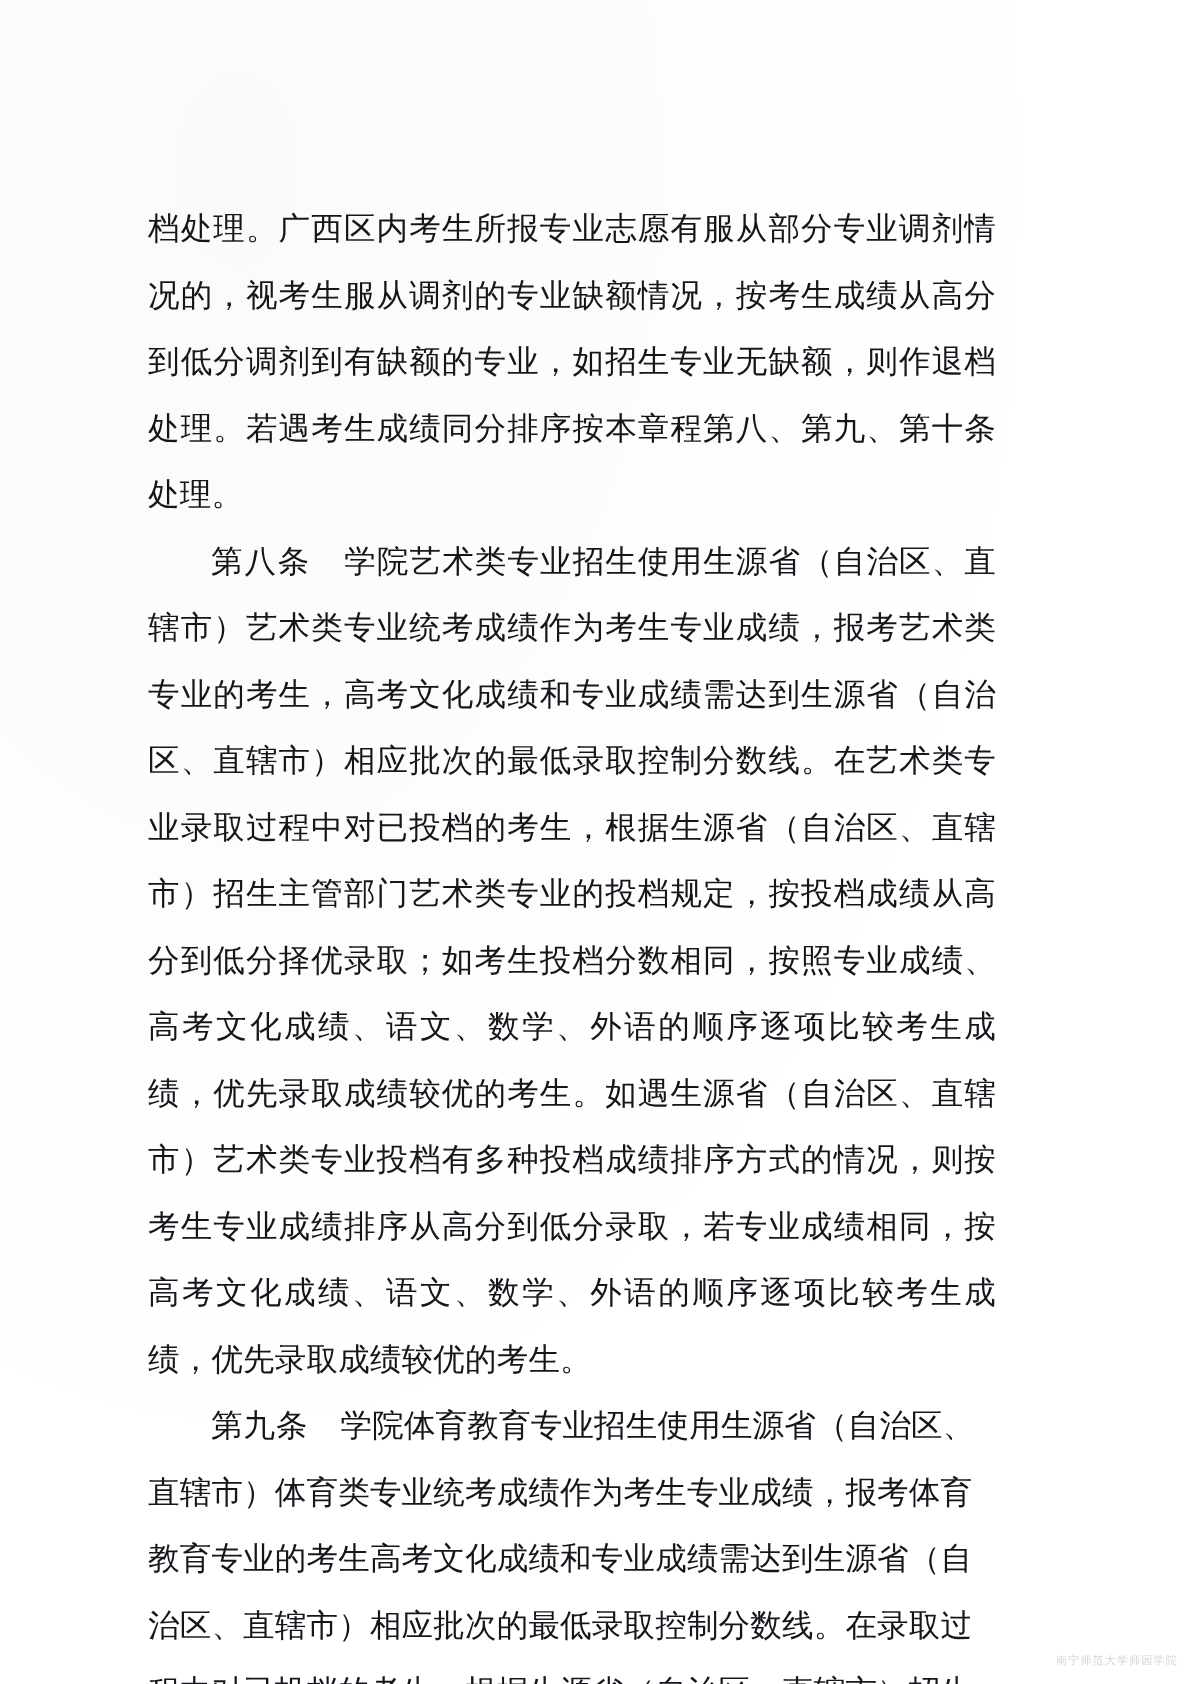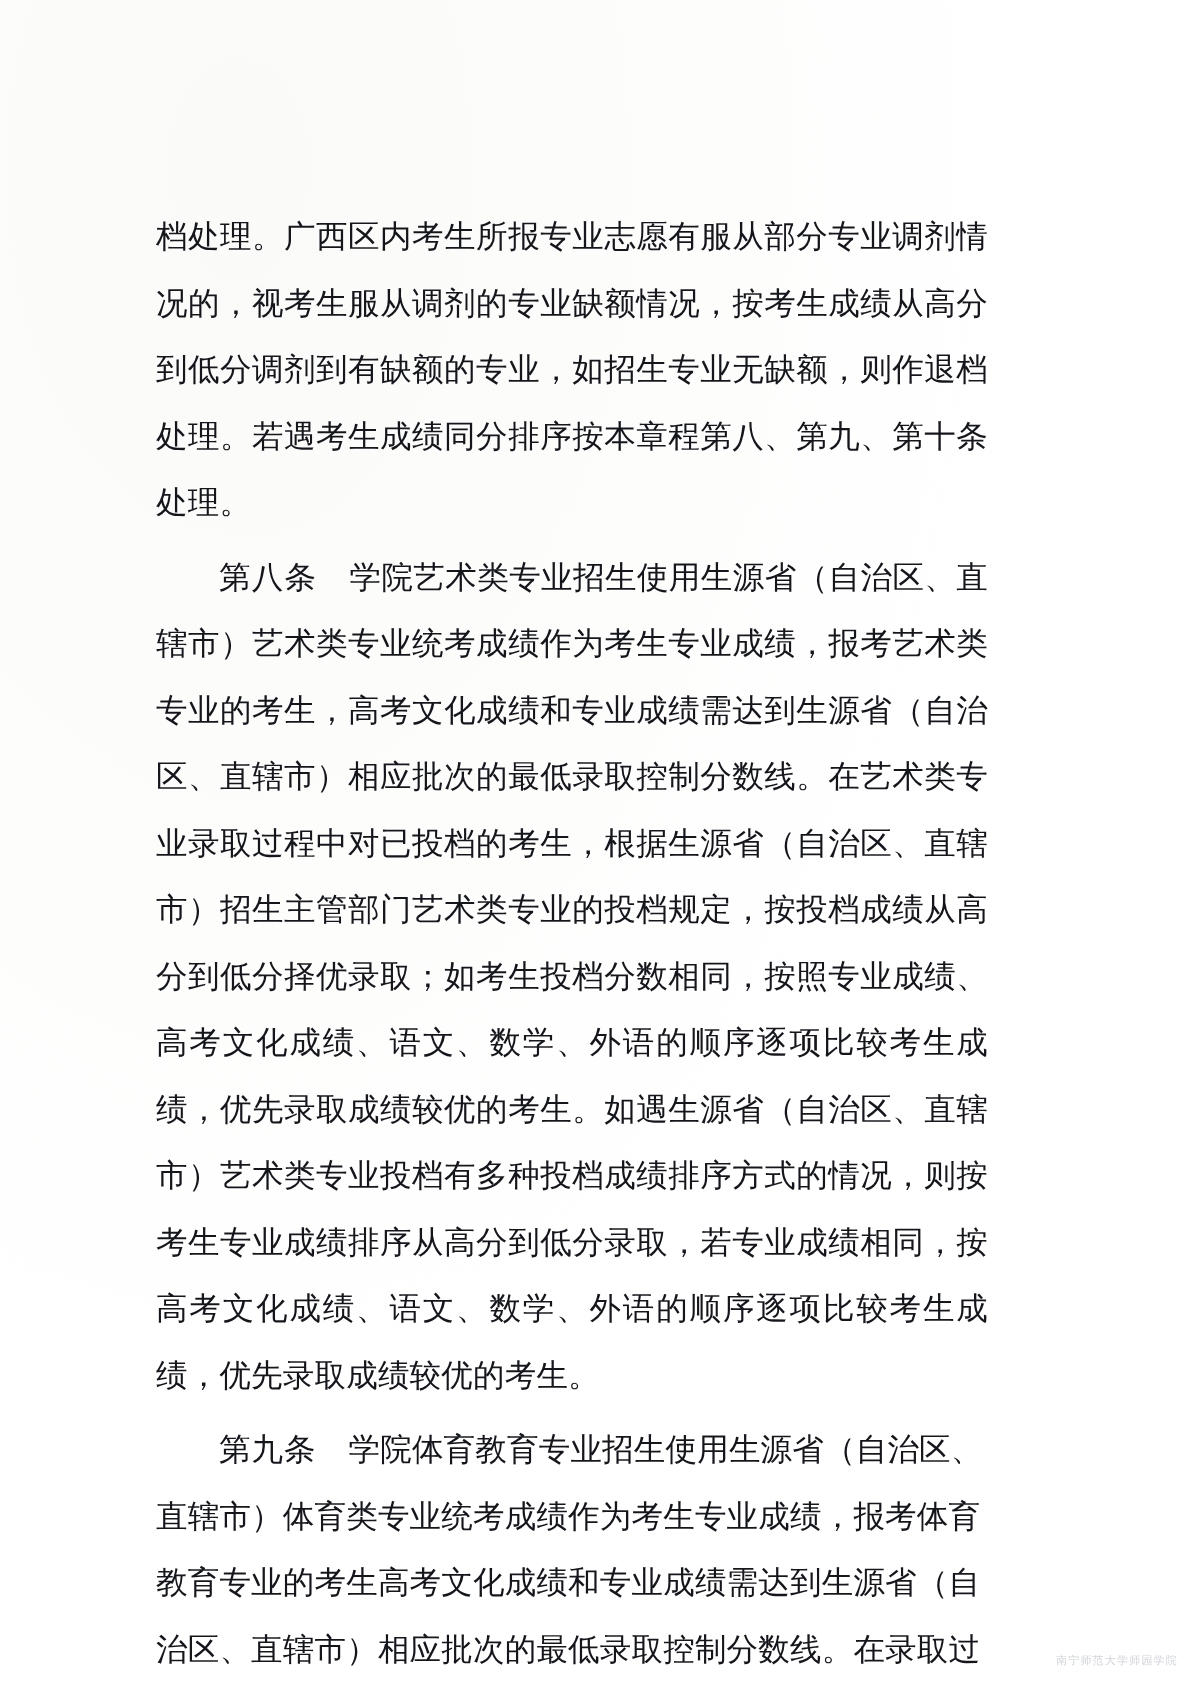--- a/index.html
+++ b/index.html
@@ -27,21 +27,21 @@
       linear-gradient(180deg, #ffffff 0%, #fefefe 50%, #ffffff 100%);
     pointer-events: none;
   }
   #text-body {
     position: absolute;
     left: 148px;
     top: 196px;
     width: 848px;
   }
   p.para {
-    margin: 8px;
+    margin: 0;
     padding: 0;
     font-size: 31.5px;
     line-height: 66.5px;
     color: #15161c;
     text-align: justify;
     text-justify: inter-character;
     letter-spacing: 0.2px;
     text-indent: 0;
     font-weight: 400;
     -webkit-font-smoothing: antialiased;

